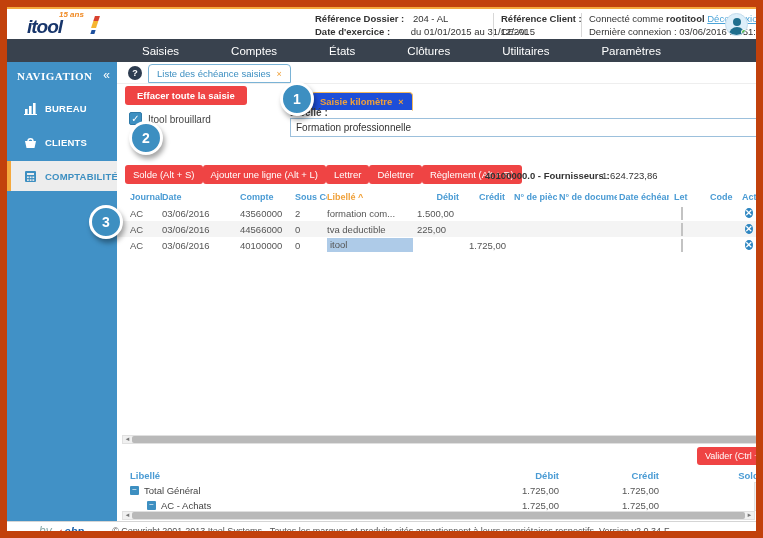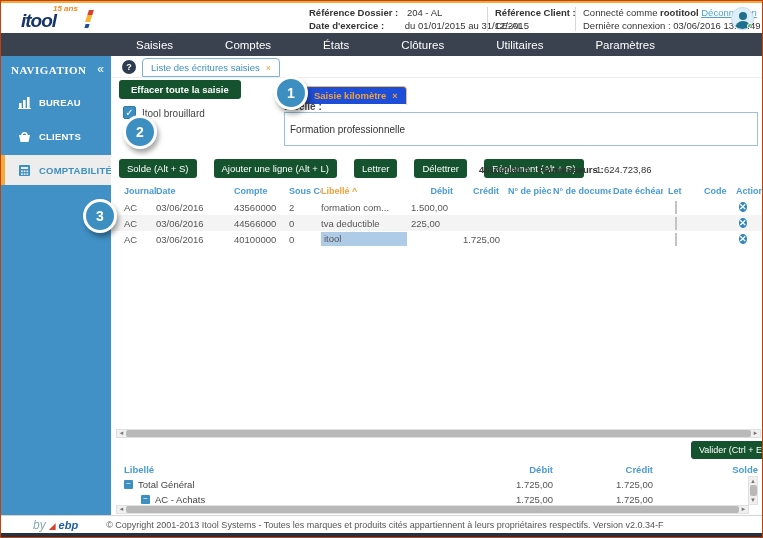--- a/index.html
+++ b/index.html
@@ -1,20 +1,20 @@
 <!DOCTYPE html>
 <html><head>
 <meta charset="utf-8">
 <style>
   * { margin:0; padding:0; box-sizing:border-box; }
   html,body { background:#e9e9e9; }
   body { font-family:"Liberation Sans", sans-serif; }
   #app {
     position:relative; width:763px; height:538px; background:#fff;
-    border:1px solid #c2410c; overflow:hidden;
+    border:7px solid #c2410c; overflow:hidden;
   }
   .abs { position:absolute; }
 
   
   #topline { left:0; top:0; width:100%; height:2px; background:#f5a93d; }
 
   
   #hdr { left:0; top:2px; width:100%; height:30px; background:#fff; }
   #logo { left:14px; top:3px; width:90px; height:26px; }
   #logo .brand { position:absolute; left:6px; top:4px; font-size:19px; font-weight:bold; font-style:italic; color:#17356b; letter-spacing:-1px; }
@@ -47,31 +47,31 @@
   #content { left:110px; top:55px; width:653px; height:459px; background:#fff; }
 
   
   #helpicon { left:121px; top:59px; width:14px; height:14px; border-radius:50%; background:#2d3c50; color:#fff; font-size:9px; font-weight:bold; text-align:center; line-height:14px; cursor:pointer; }
   .tab { top:57px; height:19px; border-radius:4px 4px 0 0; background:#fff; display:flex; align-items:center; gap:6px; padding:0 8px; font-size:9.5px; cursor:pointer; white-space:nowrap; }
   #tab1 { left:141px; border:1px solid #7ab3d6; color:#3d8fc1; }
   #tab2 { left:304px; border:1px solid #f2b95f; border-bottom:1px solid #fff; color:#f0a13a; font-weight:bold; background:#1d4ed8;margin-top:28px; }
   .tab .x { color:#f0a13a; font-size:9px; cursor:pointer; }
   #tabline { left:110px; top:76px; width:653px; height:1px; background:#eee; }
 
-  .btn { background:#14532d; color:#fff; border:none; border-radius:3px; font-size:9.5px; font-family:"Liberation Sans",sans-serif; cursor:pointer; white-space:nowrap; }
+  .btn { background:#ef4444; color:#fff; border:none; border-radius:3px; font-size:9.5px; font-family:"Liberation Sans",sans-serif; cursor:pointer; white-space:nowrap; }
   #clearbtn { left:118px; top:79px; height:19px; padding:0 12px; font-weight:bold; }
 
   #chk { left:122px; top:105px; width:13px; height:13px; background:#3d8fc1; border:1px solid #2f7aa8; border-radius:2px; color:#fff; font-size:10px; line-height:12px; text-align:center; cursor:pointer; }
   #chklbl { left:141px; top:107px; font-size:10px; color:#444; }
 
   #liblbl { left:283px; top:100px; font-size:10px; font-weight:bold; color:#444; }
-  #libinput { left:283px; top:111px; width:474px; height:19px; border:1px solid #9cc0dc; font-size:10px; color:#333; padding:16px 5px; font-family:"Liberation Sans",sans-serif; }
-
-  
-  #toolbar { left:118px; top:158px; height:19px; display:flex; gap:17px; }
+  #libinput { left:283px; top:111px; width:474px; height:19px; border:1px solid #9cc0dc; font-size:10px; color:#333; padding:1px 5px; font-family:"Liberation Sans",sans-serif; }
+
+  
+  #toolbar { left:118px; top:158px; height:19px; display:flex; gap:0; }
   #toolbar .btn { height:19px; padding:0 8px; }
   #acctlbl { left:478px; top:163px; font-size:9.5px; font-weight:bold; color:#333; white-space:nowrap; }
   #acctval { left:595px; top:163px; width:100px; font-size:9.5px; color:#333; }
 
   
   .grid-row { left:110px; width:653px; display:grid; grid-template-columns:13px 32px 78px 55px 32px 90px 52px 43px 45px 60px 52px 36px 32px 33px; align-items:center; }
   #thead { top:182px; height:16px; }
   #thead .th { font-size:9px; font-weight:bold; color:#4a9bd4; white-space:nowrap; overflow:hidden; }
   #thead .th.sorted { color:#f0a13a; overflow:visible; }
   #thead .th.r { text-align:right; padding-right:10px; overflow:visible; }
@@ -197,21 +197,21 @@
           <path d="M4 5 C4 2, 9 2, 9 5" stroke="#fff" stroke-width="1.4" fill="none"></path>
         </svg>
       <span>CLIENTS</span>
     </div>
   </div>
 
   <div id="content" class="abs"></div>
 
   <div id="helpicon" class="abs">?</div>
   <div id="tab1" class="abs tab">
-    <span>Liste des écritures saisies</span>
+    <span>Liste des échéance saisies</span>
     <span class="x">×</span>
   </div>
   <div id="tab2" class="abs tab">
     <span>Saisie kilomètre</span>
     <span class="x">×</span>
   </div>
   <div id="tabline" class="abs"></div>
 
   <button id="clearbtn" class="abs btn">Effacer toute la saisie</button>
 

